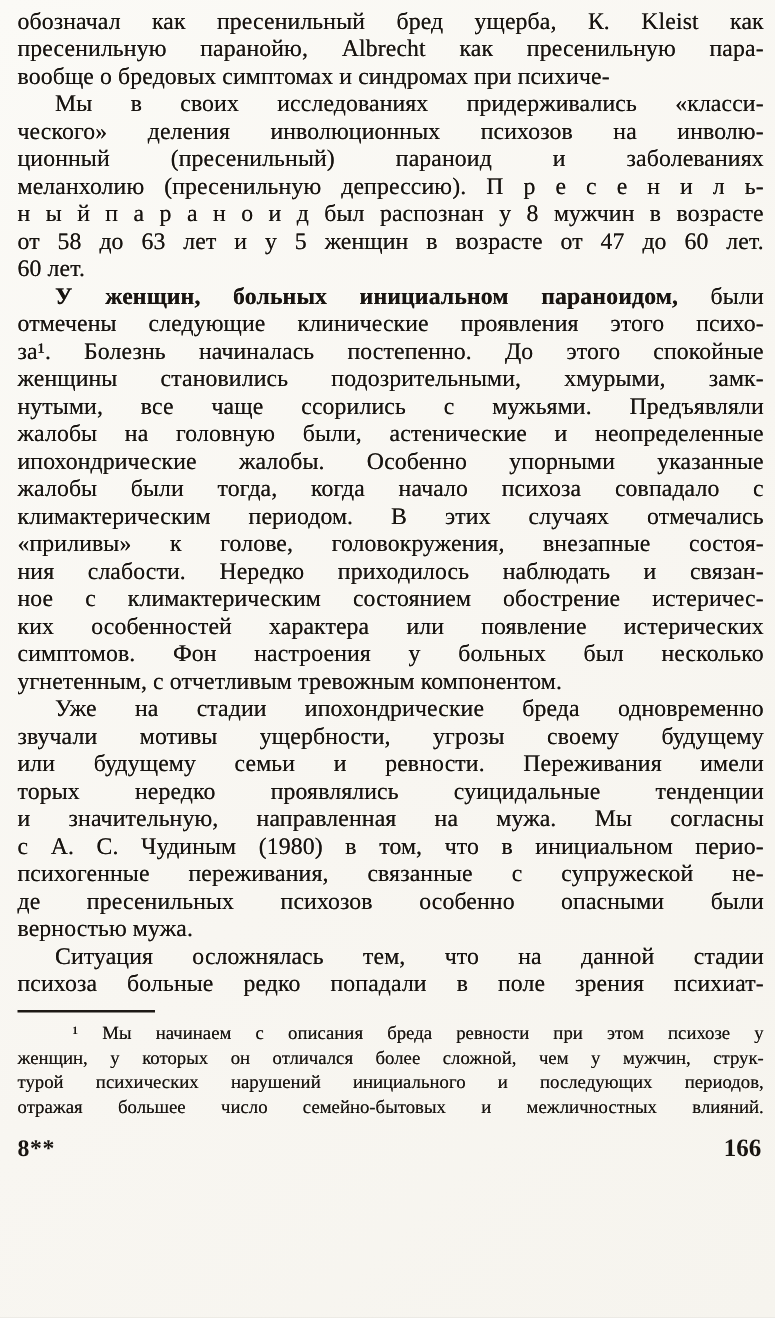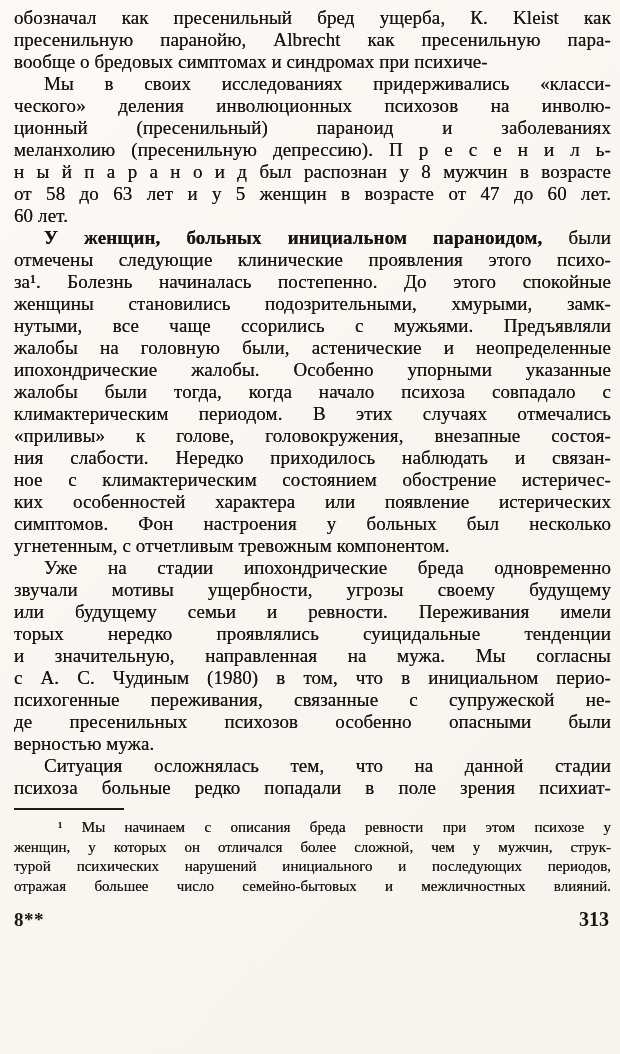--- a/index.html
+++ b/index.html
@@ -174,16 +174,16 @@
 
       <div class="fline">женщин, у которых он отличался более сложной, чем у мужчин, струк-</div>
 
       <div class="fline">турой психических нарушений инициального и последующих периодов,</div>
 
       <div class="fline">отражая большее число семейно-бытовых и межличностных влияний.</div>
     </div>
 
   <div class="page-footer">
     <span class="signature-mark">8**</span>
-    <span class="page-number">313</span>
+    <span class="page-number">166</span>
   </div>
 
 </div>
 
 </body></html>

